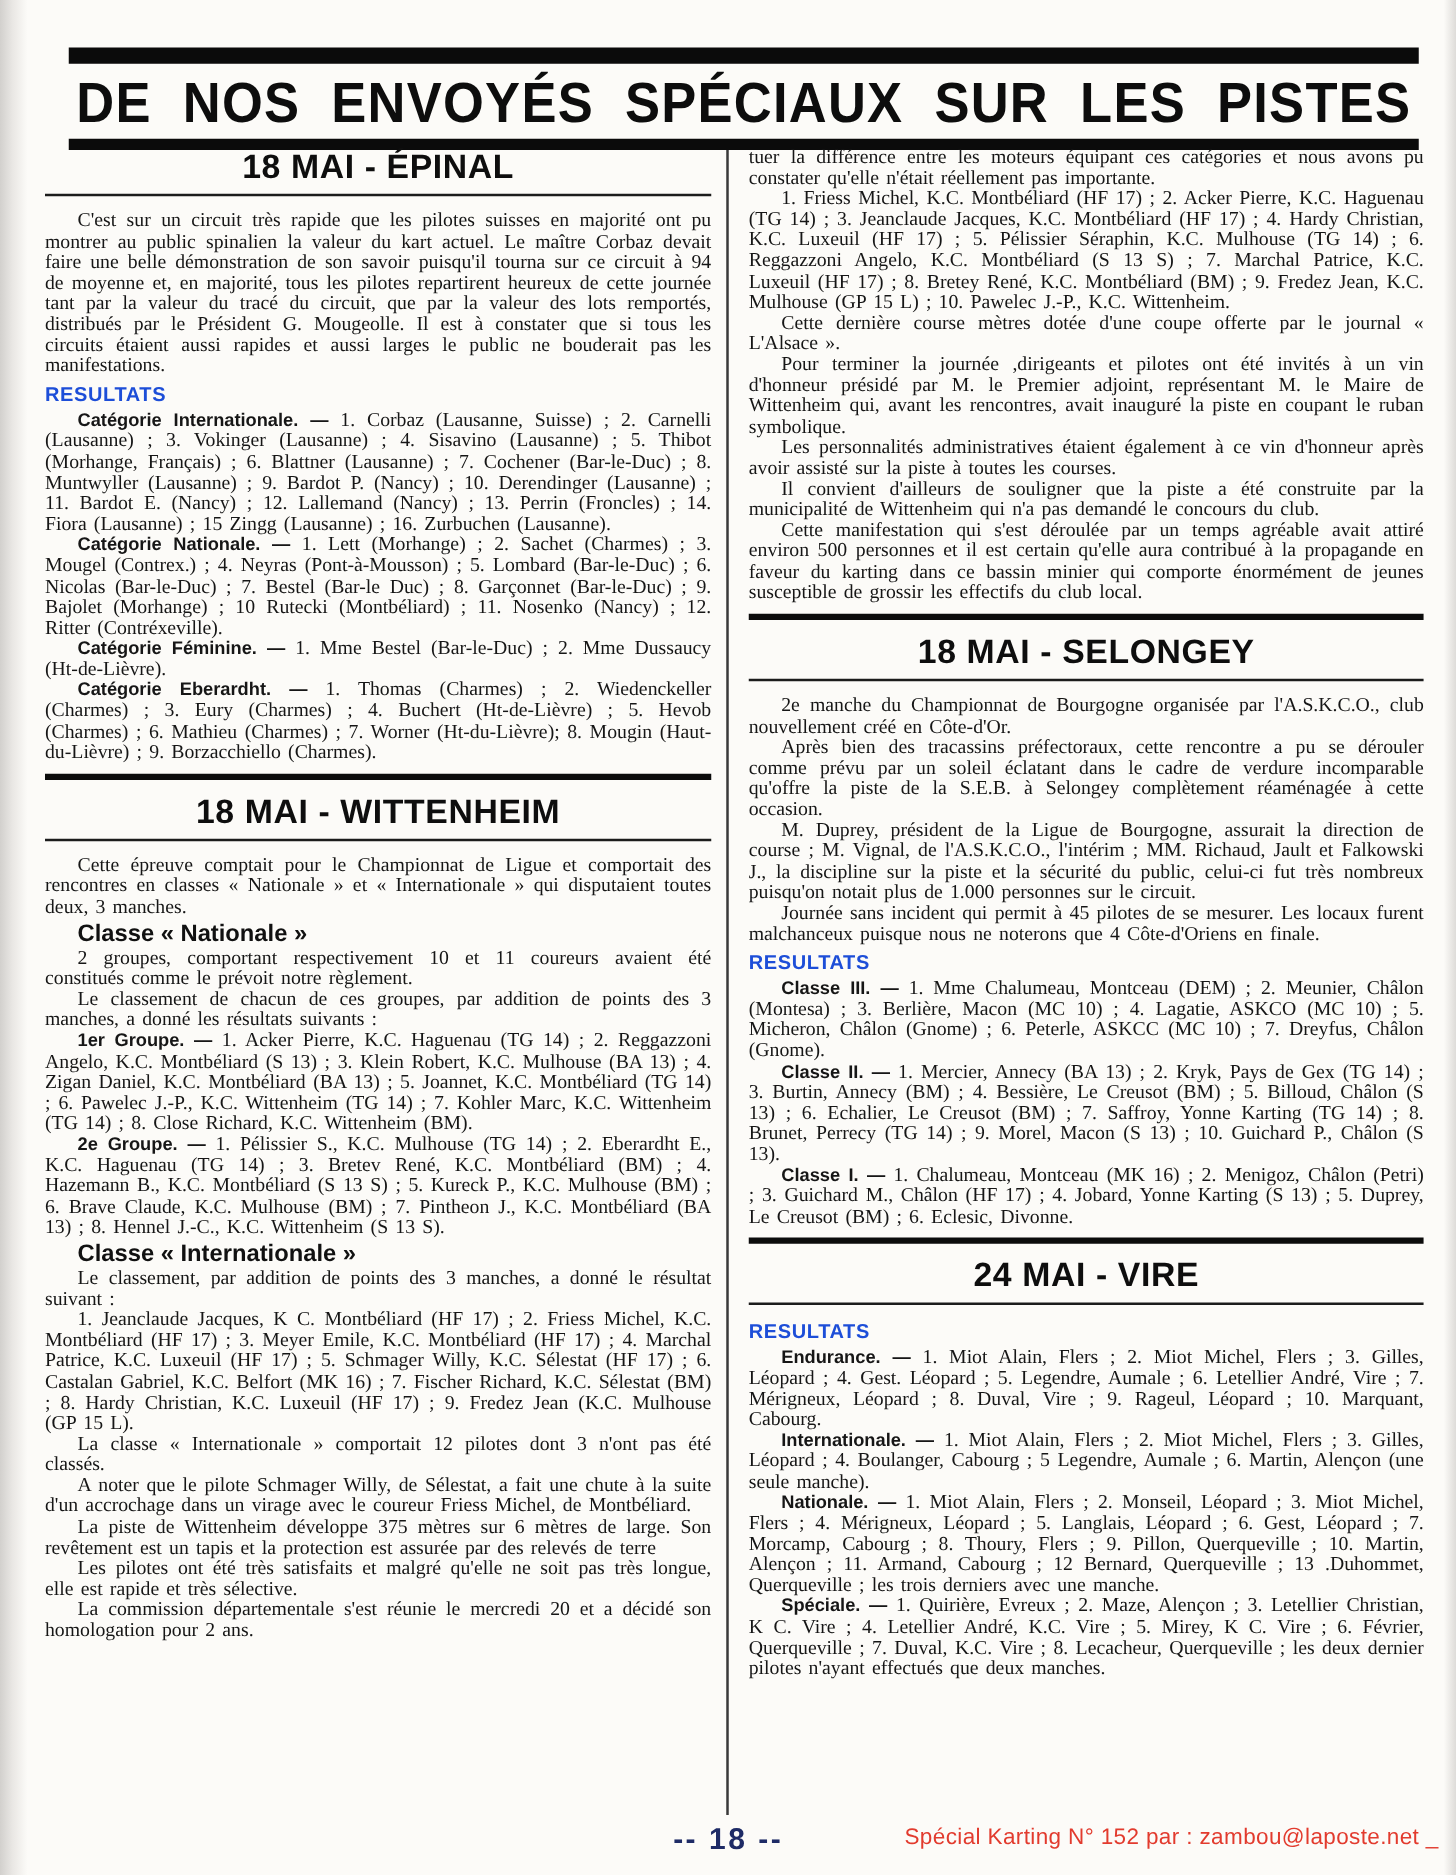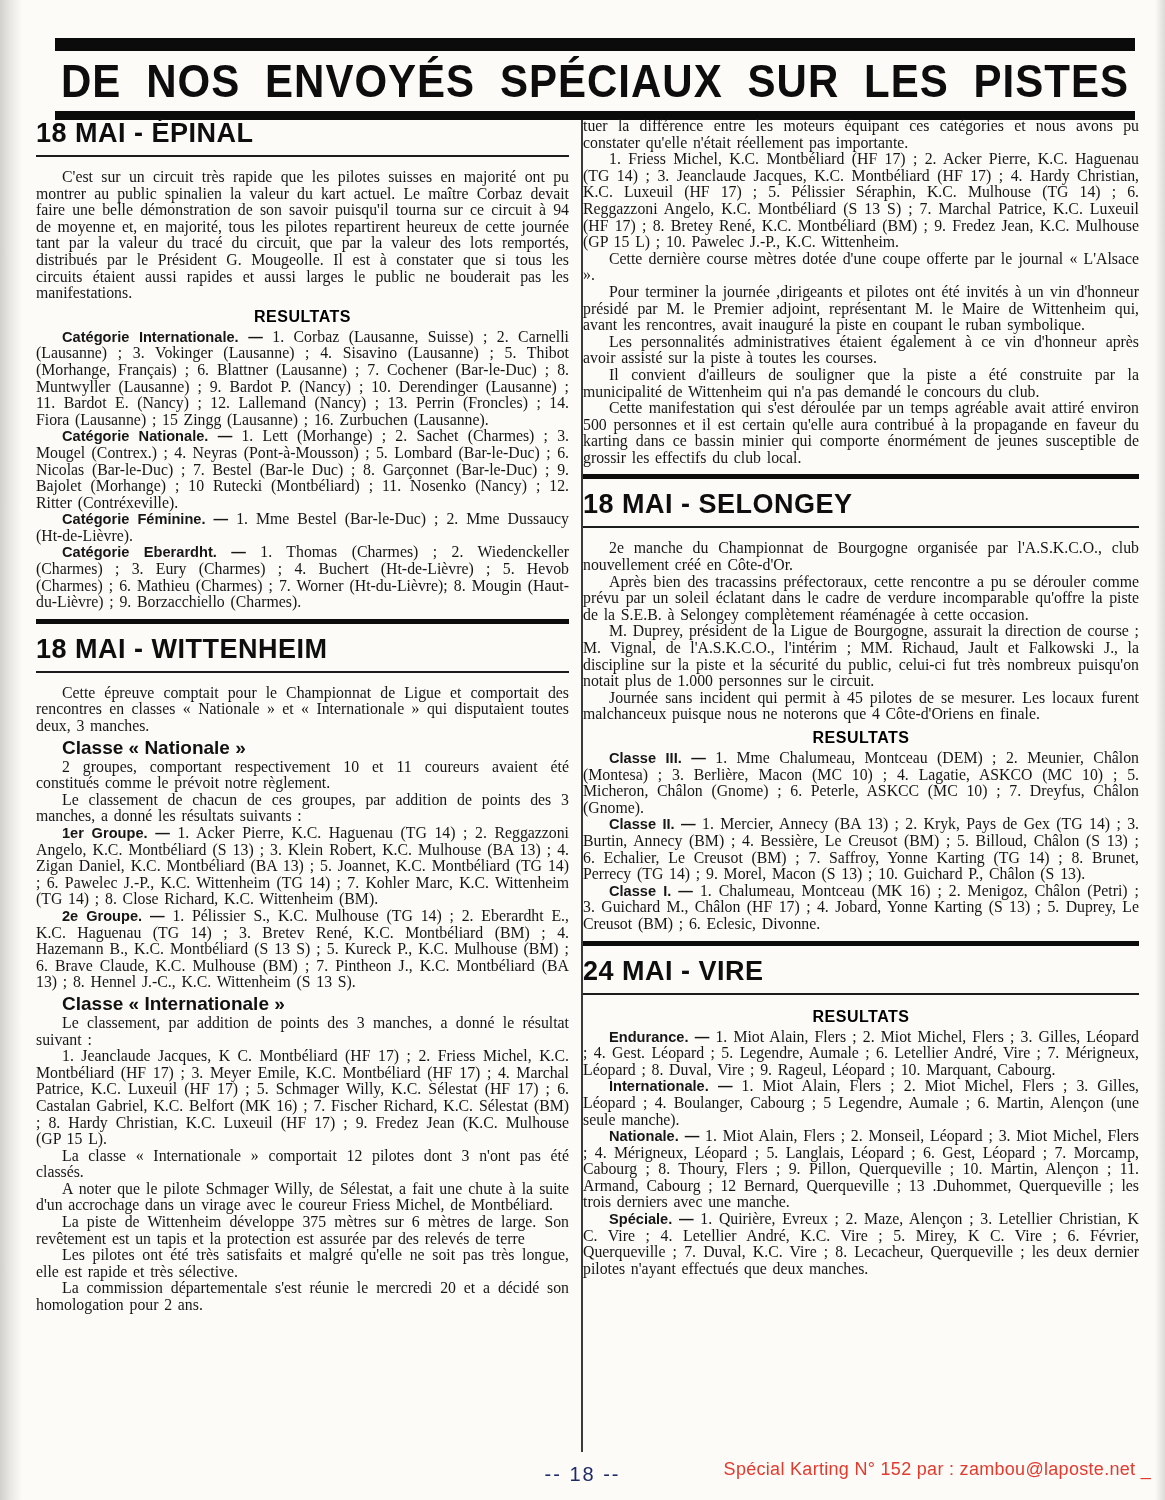--- a/index.html
+++ b/index.html
@@ -33,39 +33,39 @@
   .header-bar-bottom { height:9px; background:#0b0b0b; }
 
   
   .columns {
     position:absolute; top:118px; left:36px; right:26px; height:1334px;
     display:flex; overflow:hidden;
   }
   .col { box-sizing:border-box; }
   .col-left  { width:545px; padding-right:12px; }
   .column-divider { width:2px; background:#3a3a3a; margin-top:2px; }
-  .col-right { width:556px; padding-left:0; }
+  .col-right { width:556px; padding-left:16px; }
 
   
   .section-head { margin:8px 0 4px; }
   .section-head.first { margin-top:0; }
   .thick-bar { height:5px; background:#0c0c0c; margin:4px 0 10px; }
   h2.sec-title {
-    margin:0; 
+    margin:0; text-align:center;
     font-family:"Liberation Sans", sans-serif;
     font-weight:bold; font-size:27px; line-height:30px;
     letter-spacing:0.5px; color:#0e0e0e;
   }
   .thin-rule { height:2px; background:#1c1c1c; margin:7px 0 12px; }
 
   .center-head {
     font-family:"Liberation Sans", sans-serif;
     font-weight:bold; font-size:16px; line-height:19px;
-    text-align:center; letter-spacing:0.5px;
-    margin:5px 0 3px; color:#000000;
+    text-align:left; letter-spacing:0.5px;
+    margin:5px 0 3px; color:#1d4ed8;
   }
   .sub-head {
     font-family:"Liberation Sans", sans-serif;
     font-weight:bold; font-size:19px; line-height:18px;
     padding-left:26px; margin:4px 0 2px; color:#111;
   }
 
   p.body-p {
     margin:0;
     font-size:15.8px; line-height:16.6px;
@@ -75,21 +75,21 @@
   p.body-p.noindent { text-indent:0; }
   .lead {
     font-family:"Liberation Sans", sans-serif;
     font-weight:bold; font-size:14.6px;
   }
 
   
   .page-number {
     position:absolute; left:50%; transform:translateX(-50%); bottom:14px;
     font-family:"Liberation Sans", sans-serif;
-    font-weight:normal; font-size:20px; letter-spacing:2px;
+    font-weight:bold; font-size:24px; letter-spacing:2px;
   }
   .credit {
     position:absolute; right:14px; bottom:20px;
     font-family:"Liberation Sans", sans-serif;
     font-size:18px; letter-spacing:0.3px;
   }
 </style>
 </head>
 <body>
 

